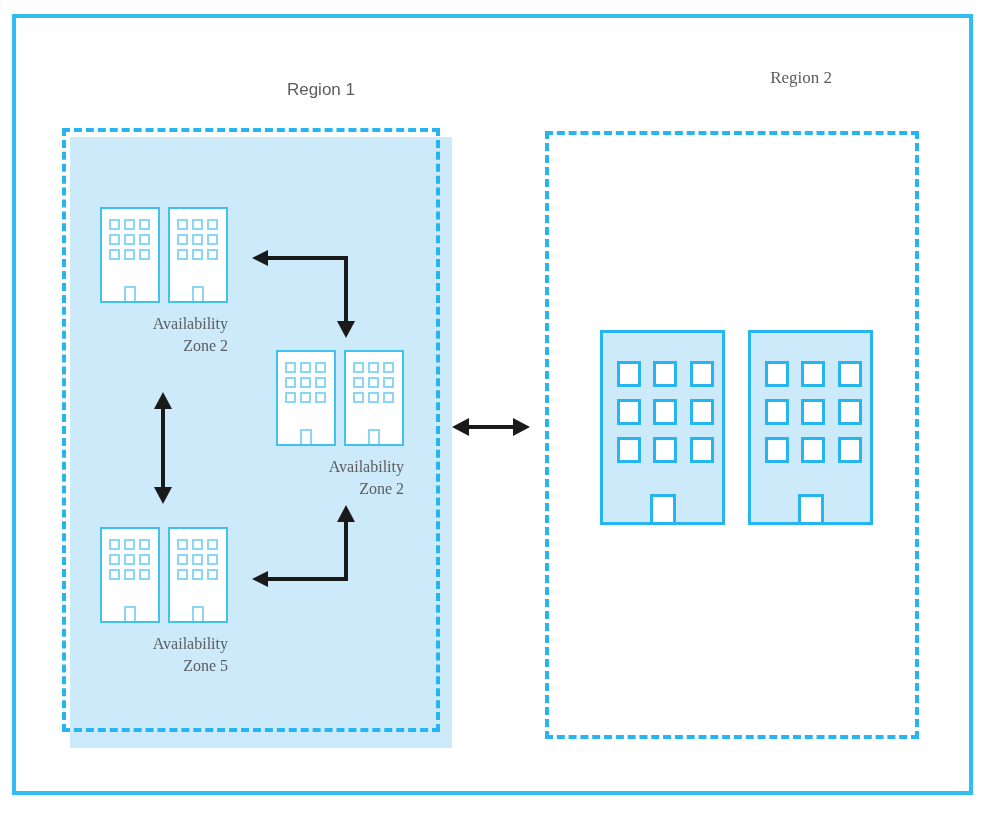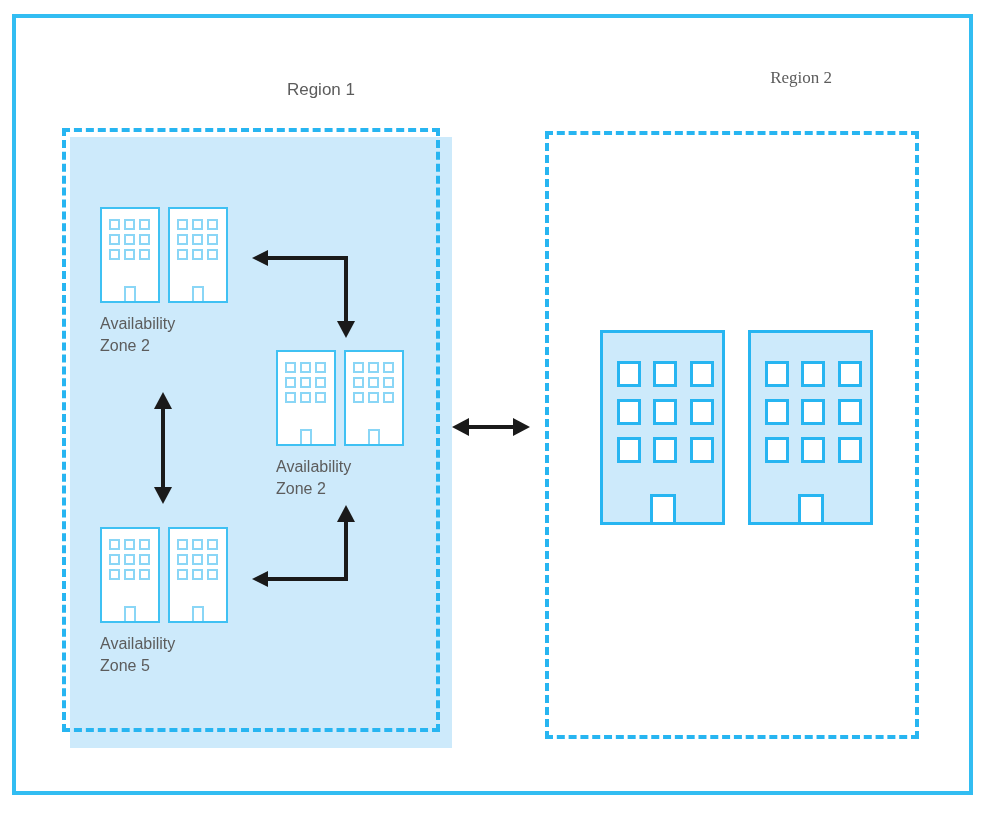--- a/index.html
+++ b/index.html
@@ -101,22 +101,22 @@
   .zone-buildings {
     position: relative;
     display: flex;
     gap: 8px;
   }
   .zone-label {
     margin-top: 10px;
     color: #5c5c5c;
     font-size: 16px;
     line-height: 22px;
-    text-align: left;
-    font-family: Liberation Sans, sans-serif;
+    text-align: right;
+    font-family: Liberation Serif, serif;
     width: 128px;
   }
   #zone1 { left: 100px; top: 207px; }
   #zone3 { left: 276px; top: 350px; }
   #zone2 { left: 100px; top: 527px; }
 
   
   .bldg-sm {
     position: relative;
     width: 60px;

